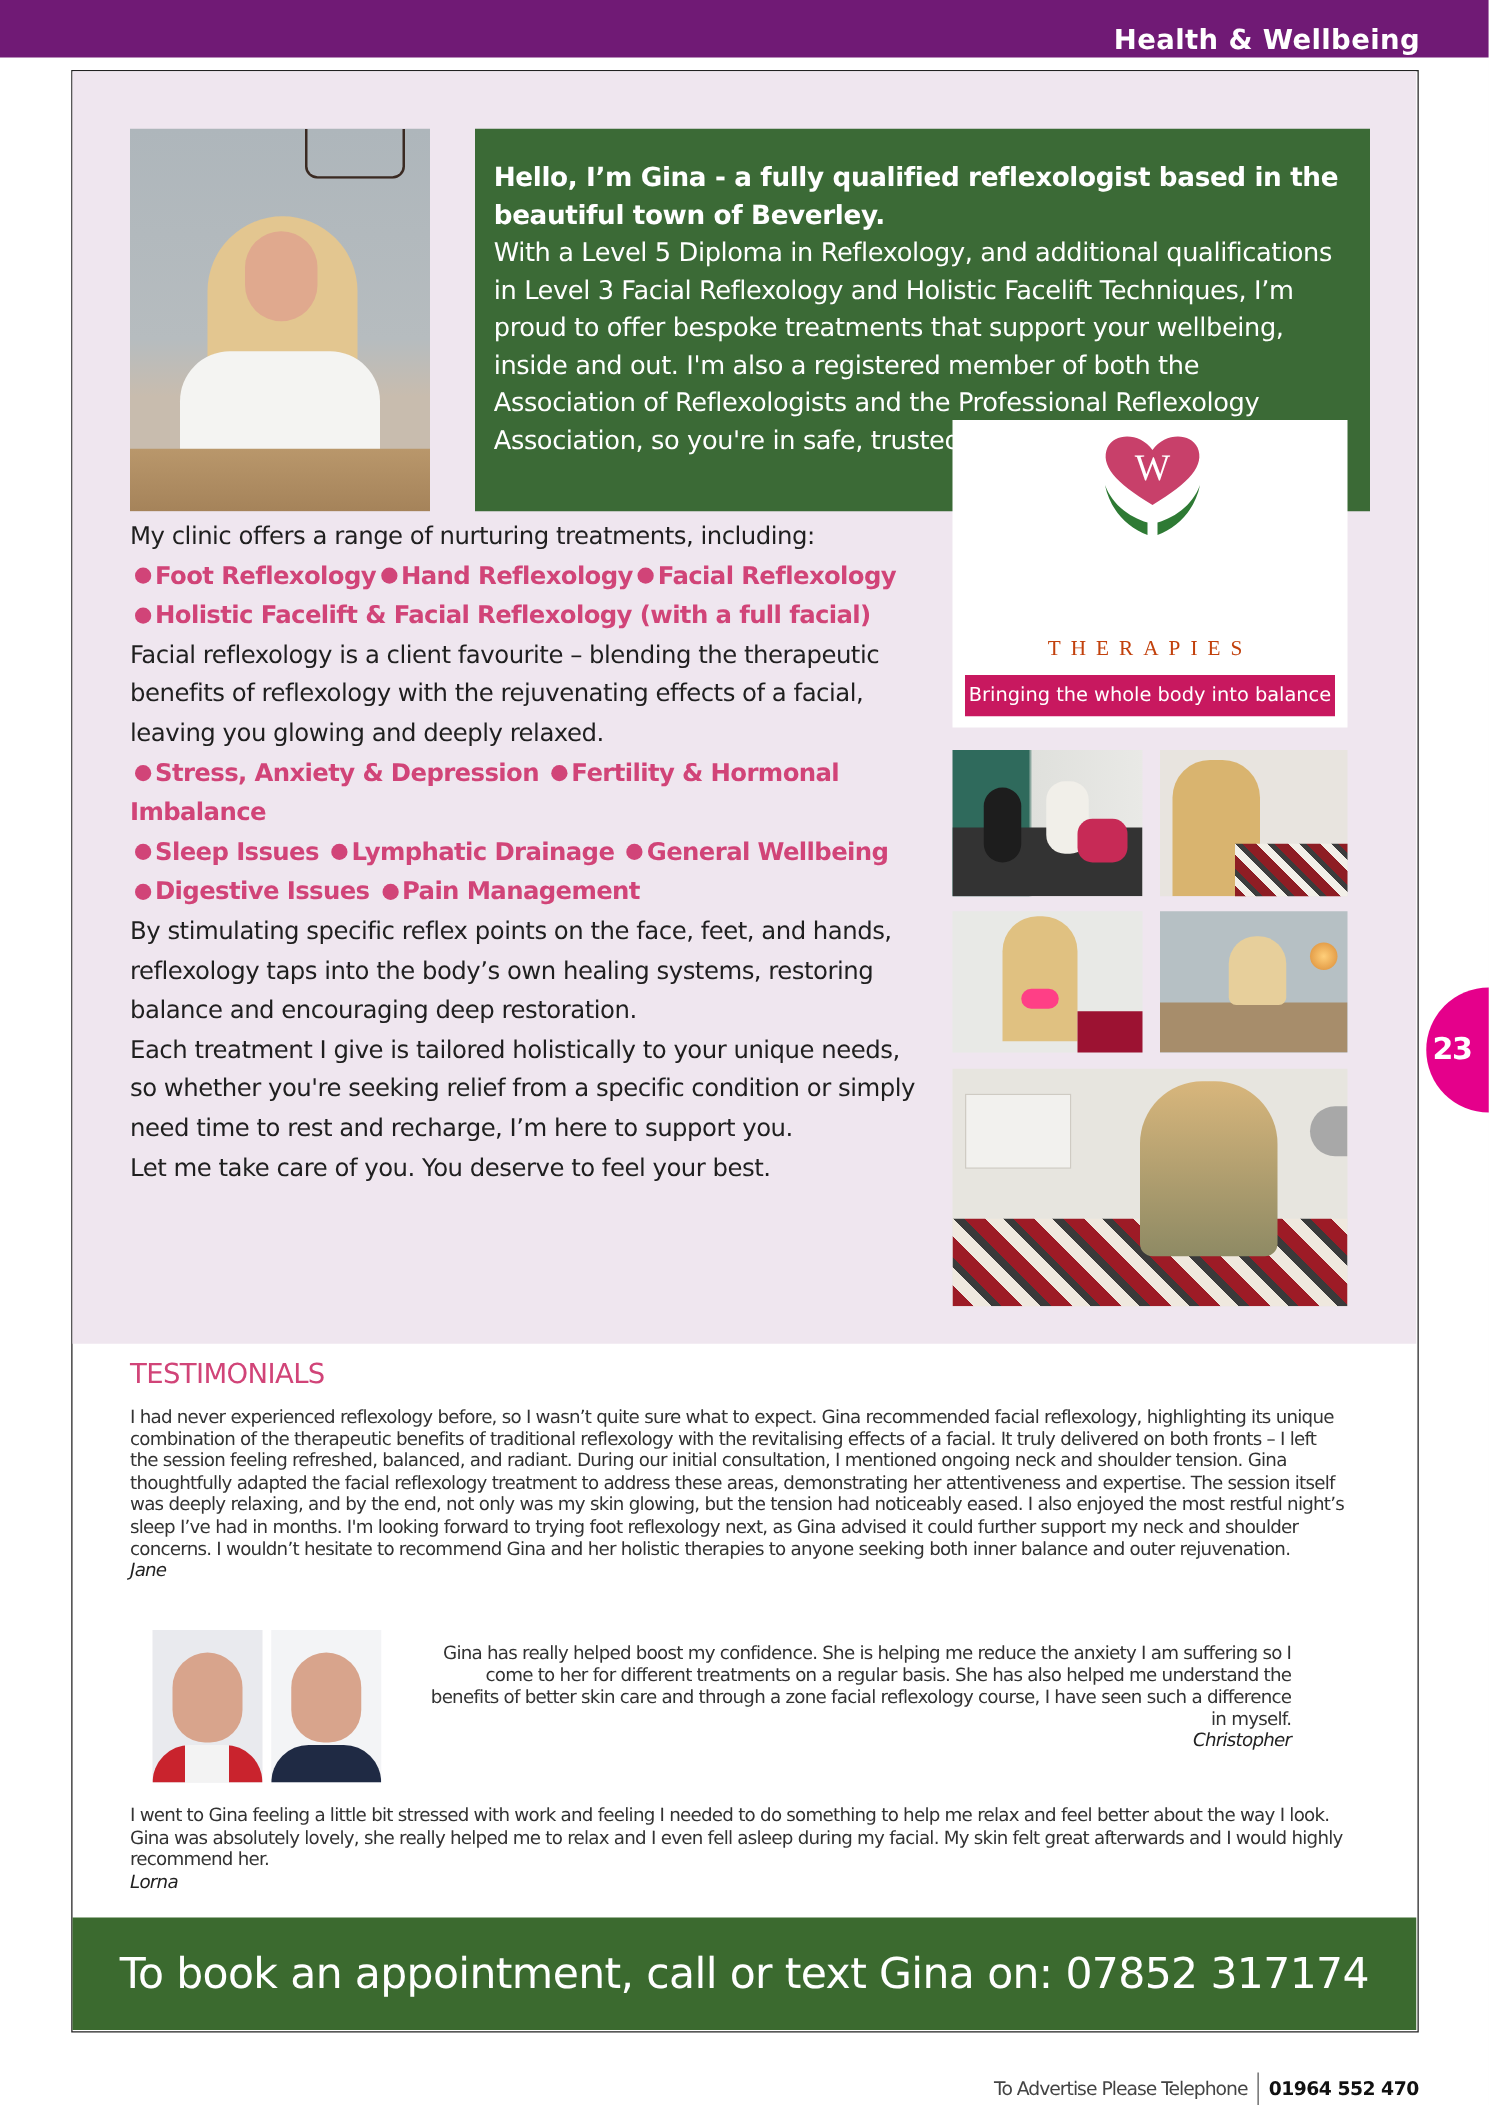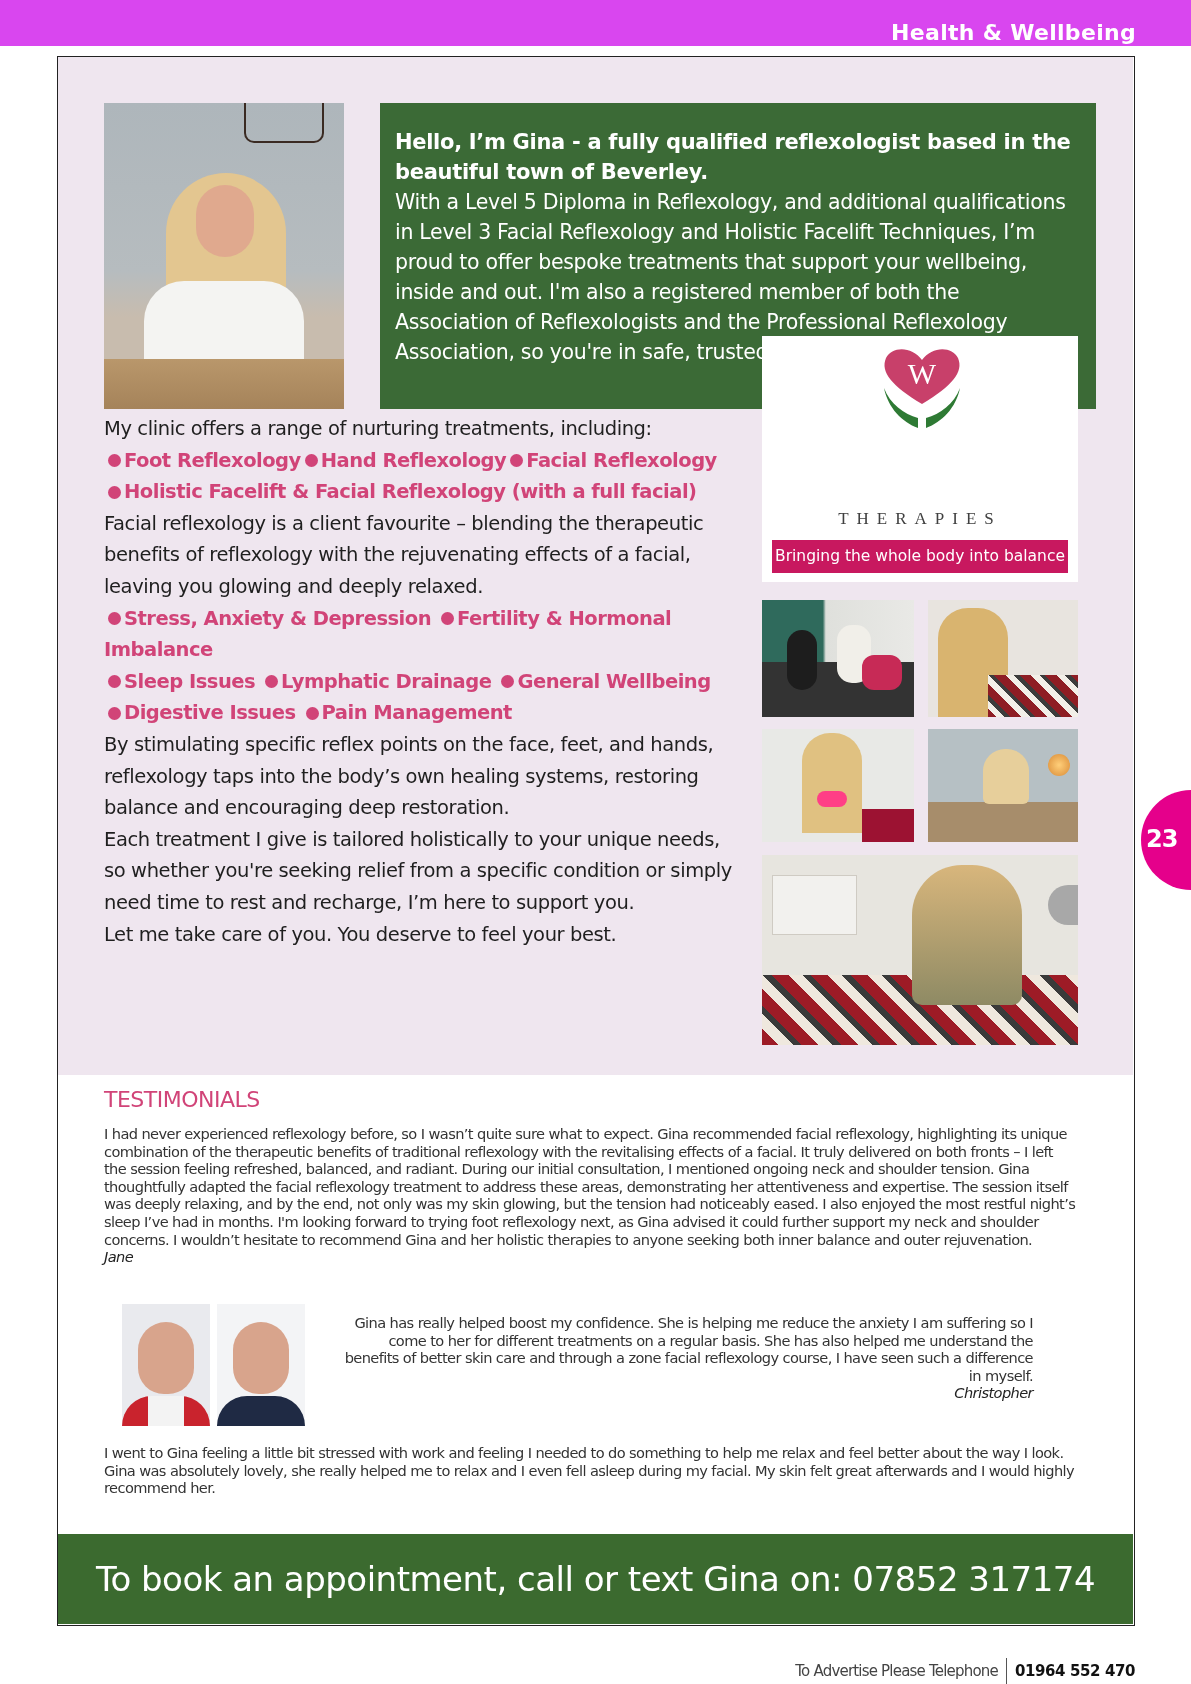--- a/index.html
+++ b/index.html
@@ -1,39 +1,39 @@
 <!DOCTYPE html>
 <html><head>
 <meta charset="utf-8">
 <style>
   * { box-sizing: border-box; margin: 0; padding: 0; }
   html, body { width: 1191px; height: 1684px; background: #ffffff; overflow: hidden; }
   body { position: relative; font-family: "Liberation Sans", "DejaVu Sans", sans-serif; color: #1e1e1e; }
 
-  .topbar { position: absolute; left: 0; top: 0; width: 1191px; height: 46px; background: #d946ef; }
+  .topbar { position: absolute; left: 0; top: 0; width: 1191px; height: 46px; background: #701a75; }
   .topbar-title { position: absolute; right: 55px; top: 20px; color: #ffffff; font-family: "DejaVu Sans", sans-serif; font-weight: bold; font-size: 22px; letter-spacing: 0.3px; }
 
   .ad-frame { position: absolute; left: 57px; top: 56px; width: 1078px; height: 1570px; border: 1.5px solid #222; background: #ffffff; }
   .upper { position: absolute; left: 0; top: 0; width: 1075px; height: 1018px; background: #efe6ef; }
 
   .portrait { position: absolute; left: 46px; top: 46px; width: 240px; height: 306px; background: linear-gradient(180deg, #aeb6bb 0%, #b6bcbf 55%, #c8bcae 70%); overflow: hidden; }
   .portrait .desk { position: absolute; left: 0; bottom: 0; width: 100%; height: 50px; background: linear-gradient(180deg,#b9976b,#a5835a); }
   .portrait .hair { position: absolute; left: 62px; top: 70px; width: 120px; height: 190px; border-radius: 60px 60px 30px 30px; background: #e3c690; }
   .portrait .face { position: absolute; left: 92px; top: 82px; width: 58px; height: 72px; border-radius: 30px; background: #e0a98e; }
   .portrait .tunic { position: absolute; left: 40px; top: 178px; width: 160px; height: 90px; border-radius: 40px 40px 0 0; background: #f4f4f2; }
   .portrait .shelf { position: absolute; left: 140px; top: 0; width: 80px; height: 40px; border: 2px solid #3a2a22; border-top: none; border-radius: 0 0 10px 10px; }
 
   .intro-box { position: absolute; left: 322px; top: 46px; width: 716px; height: 306px; background: #3b6a36; color: #ffffff; padding: 24px 15px; }
   .intro-heading { font-family: "DejaVu Sans", sans-serif; font-weight: bold; font-size: 21px; line-height: 30px; letter-spacing: -0.3px; }
   .intro-body { font-family: "DejaVu Sans", sans-serif; font-size: 20.5px; line-height: 30px; letter-spacing: -0.3px; width: 680px; }
 
   .logo { position: absolute; left: 704px; top: 279px; width: 316px; height: 246px; background: #ffffff; }
   .logo-heart { position: absolute; left: 110px; top: 6px; width: 100px; height: 92px; }
   .logo-name { position: absolute; left: 0; width: 100%; top: 128px; text-align: center; color: #b93162; font-family: "Liberation Serif", "DejaVu Serif", serif; font-size: 41px; letter-spacing: 1px; }
-  .logo-sub { position: absolute; left: 0; width: 100%; top: 173px; text-align: center; color: #404040; font-family: "Liberation Serif", "DejaVu Serif", serif; font-size: 17px; letter-spacing: 8px; }
+  .logo-sub { position: absolute; left: 0; width: 100%; top: 173px; text-align: center; color: #c2410c; font-family: "Liberation Serif", "DejaVu Serif", serif; font-size: 17px; letter-spacing: 8px; }
   .logo-tag { position: absolute; left: 10px; top: 204px; width: 296px; height: 33px; background: #c8185f; color: #ffffff; text-align: center; font-family: "DejaVu Sans", sans-serif; font-size: 15.5px; line-height: 33px; }
 
   .body-text { position: absolute; left: 46px; top: 356px; width: 640px; font-family: "DejaVu Sans", sans-serif; font-size: 19.5px; line-height: 31.6px; letter-spacing: -0.4px; color: #1f1f1f; }
   .body-text p { margin: 0; }
   .pink-list { color: #d14478; font-weight: bold; letter-spacing: -0.5px; }
   .pink-list .dot { display: inline-block; width: 13px; height: 13px; border-radius: 50%; background: #d14478; margin: 0 3px 1px 4px; vertical-align: middle; }
   .pink-list .gap { display: inline-block; width: 6px; }
 
   .photo { position: absolute; overflow: hidden; }
   .ph1 { left: 704px; top: 543px; width: 152px; height: 117px; background: linear-gradient(90deg, #2f6a5c 0%, #2f6a5c 40%, #dfe0dc 42%, #e9e9e6 100%); }
@@ -178,20 +178,21 @@
       <div class="body"></div>
     </div>
 
   <div class="t-block t2">
     <div>Gina has really helped boost my confidence. She is helping me reduce the anxiety I am suffering so I come  to her for different treatments on a regular basis. She has also helped me understand the benefits of better skin care and through a zone facial reflexology course, I have seen such a difference in myself.</div>
     <div class="t-author">Christopher</div>
   </div>
 
   <div class="t-block t3">
     <div>I went to Gina feeling a little bit stressed with work and feeling I needed to do something to help me relax and feel better about the way I look. Gina was absolutely lovely, she really helped me to relax and I even fell asleep during my facial. My skin felt great afterwards and I would highly recommend her.</div>
+    <div class="t-author">Lorna</div>
   </div>
 
   <div class="cta">To book an appointment, call or text Gina on: 07852 317174</div>
 </div>
 
 <div class="page-tab"></div>
 <div class="page-num">23</div>
 
 <div class="footer">
   <span class="lbl">To Advertise Please Telephone</span>

